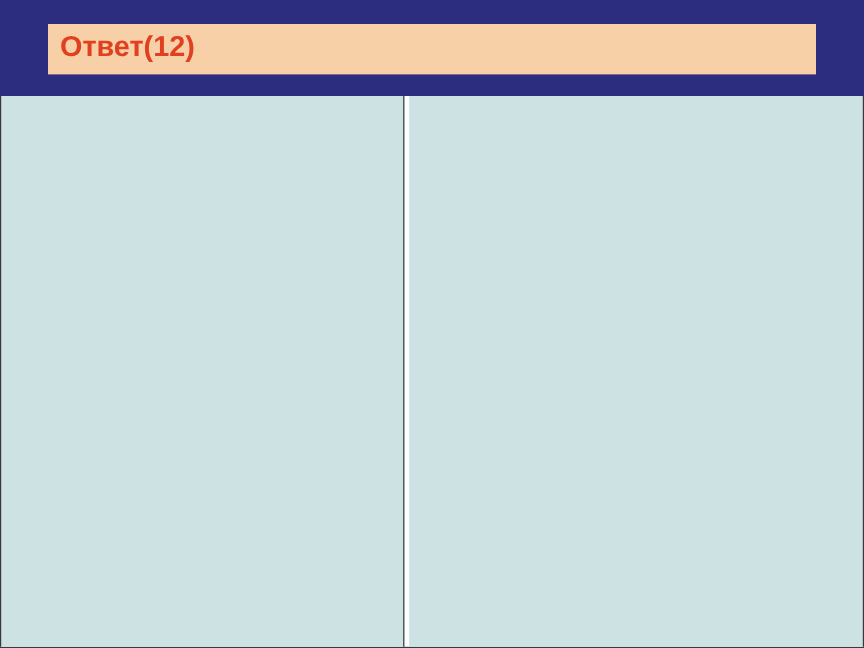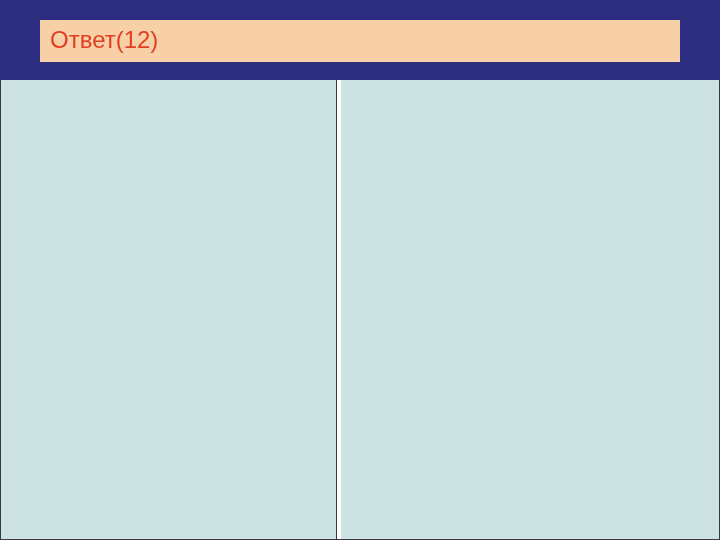--- a/index.html
+++ b/index.html
@@ -11,21 +11,21 @@
       padding: 20px 40px;
     }
     .title-box {
       background: #f8d0a8;
       height: 42px;
       padding: 6px 10px;
     }
     .title-text {
       color: #e04020;
       font-size: 24px;
-      font-weight: normal;
+      font-weight: bold;
     }
     .content {
       display: flex;
       height: 460px;
       border-bottom: 1px solid #3a3a3a;
     }
     .left-panel {
       width: 337px;
       height: 100%;
       background: #cde2e2;

